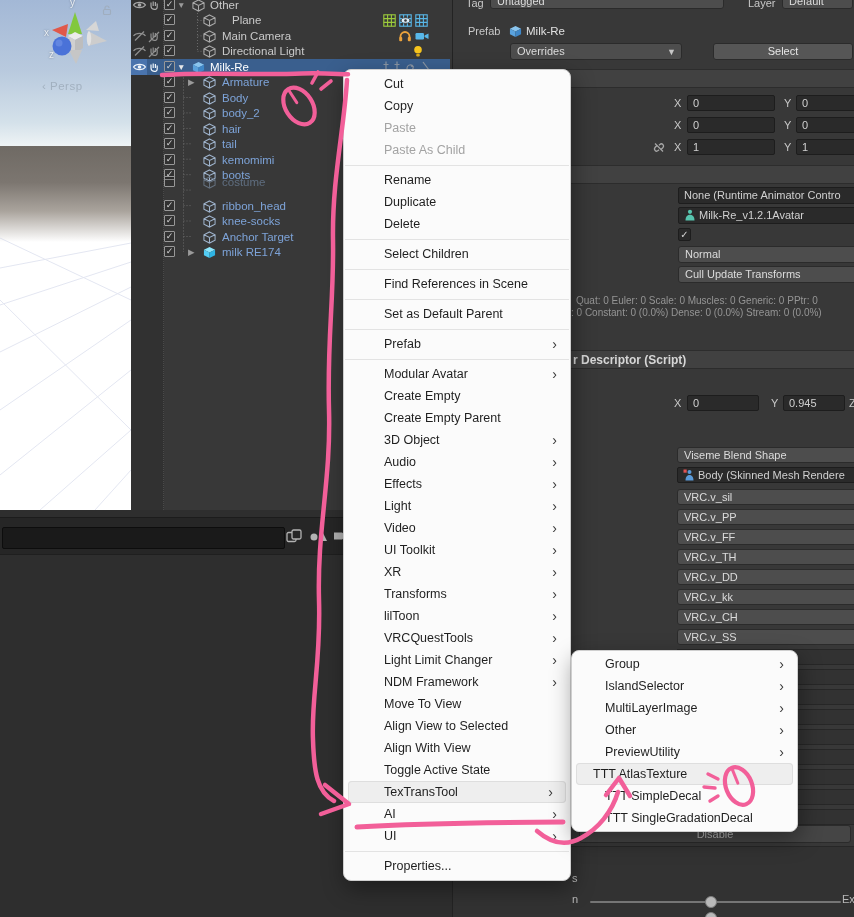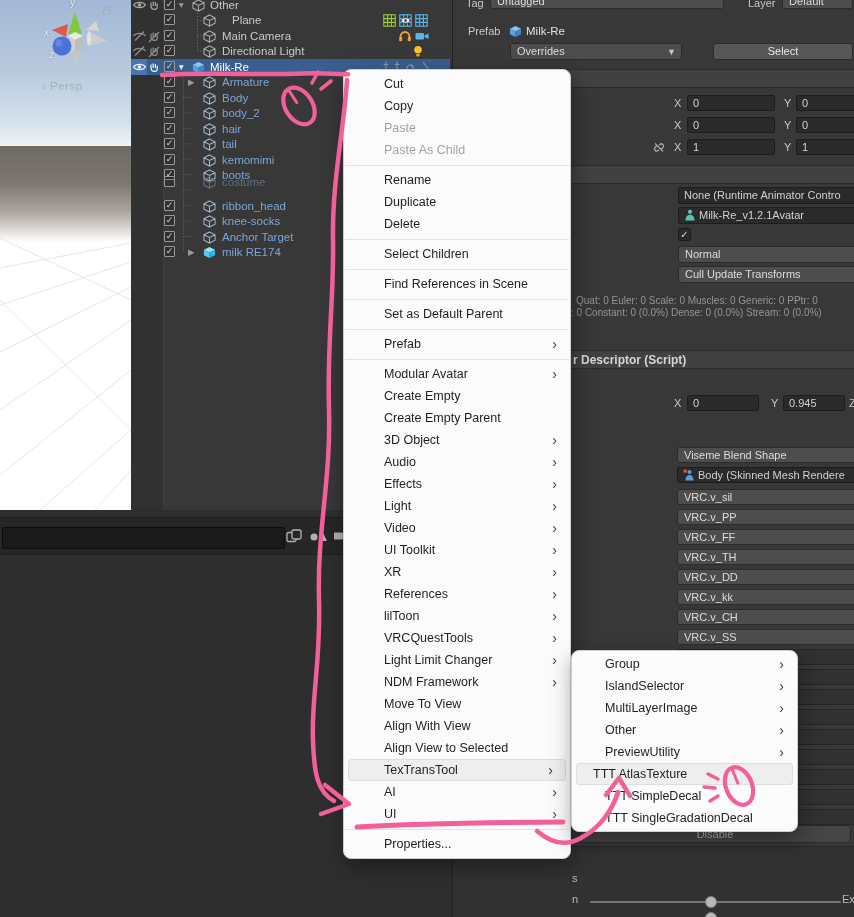--- a/index.html
+++ b/index.html
@@ -496,28 +496,29 @@
       <div class="mi"><span>Modular Avatar</span><span class="arrow">›</span></div>
       <div class="mi"><span>Create Empty</span></div>
       <div class="mi"><span>Create Empty Parent</span></div>
       <div class="mi"><span>3D Object</span><span class="arrow">›</span></div>
       <div class="mi"><span>Audio</span><span class="arrow">›</span></div>
       <div class="mi"><span>Effects</span><span class="arrow">›</span></div>
       <div class="mi"><span>Light</span><span class="arrow">›</span></div>
       <div class="mi"><span>Video</span><span class="arrow">›</span></div>
       <div class="mi"><span>UI Toolkit</span><span class="arrow">›</span></div>
       <div class="mi"><span>XR</span><span class="arrow">›</span></div>
-      <div class="mi"><span>References</span><span class="arrow">›</span></div>
+      <div class="mi"><span>Transforms</span><span class="arrow">›</span></div>
       <div class="mi"><span>lilToon</span><span class="arrow">›</span></div>
       <div class="mi"><span>VRCQuestTools</span><span class="arrow">›</span></div>
       <div class="mi"><span>Light Limit Changer</span><span class="arrow">›</span></div>
       <div class="mi"><span>NDM Framework</span><span class="arrow">›</span></div>
       <div class="mi"><span>Move To View</span></div>
+      <div class="mi"><span>Align View to Selected</span></div>
       <div class="mi"><span>Align With View</span></div>
-      <div class="mi"><span>Align View to Selected</span></div>
+      <div class="mi"><span>Toggle Active State</span></div>
       <div class="mi hl"><span>TexTransTool</span><span class="arrow">›</span></div>
       <div class="mi"><span>AI</span><span class="arrow">›</span></div>
       <div class="mi"><span>UI</span><span class="arrow">›</span></div>
       <div class="msep"></div>
       <div class="mi"><span>Properties...</span></div>
     </div>
   <div class="smenu" id="smenu">
       <div class="mi"><span>Group</span><span class="arrow">›</span></div>
       <div class="mi"><span>IslandSelector</span><span class="arrow">›</span></div>
       <div class="mi"><span>MultiLayerImage</span><span class="arrow">›</span></div>

